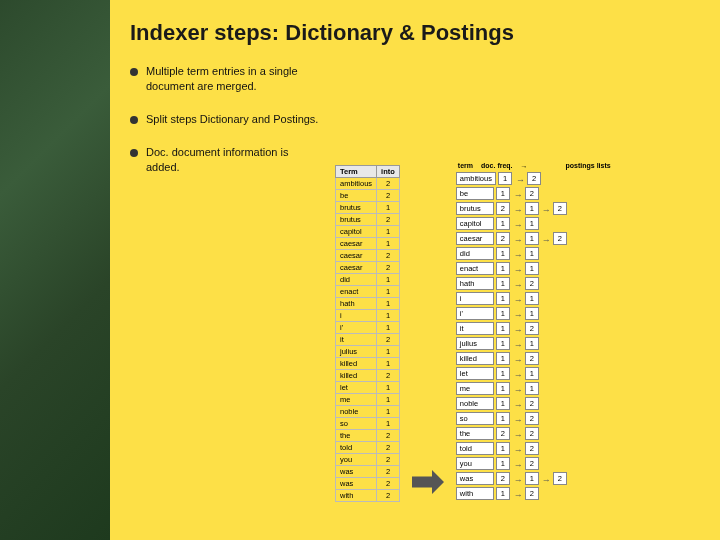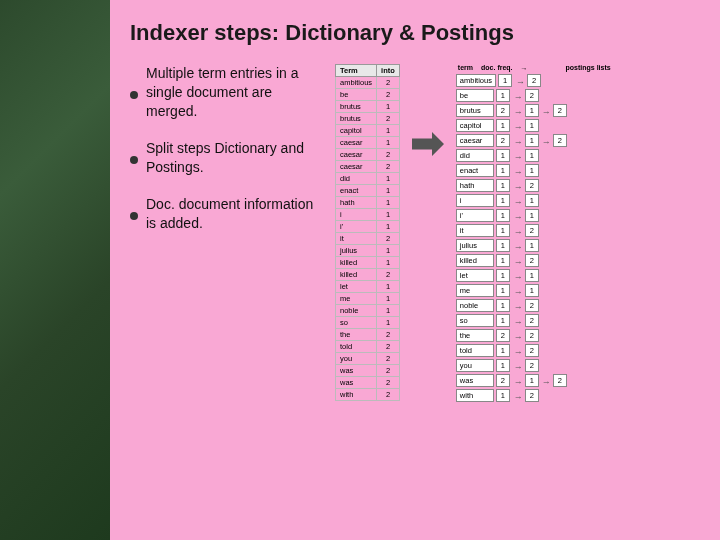--- a/index.html
+++ b/index.html
@@ -31,21 +31,21 @@
       background: linear-gradient(135deg, #2d4a2d 0%, #3a5c3a 30%, #2a4428 60%, #1e3a1e 100%);
       z-index: 0;
     }
 
     .main-content {
       position: absolute;
       left: 110px;
       top: 0;
       right: 0;
       bottom: 0;
-      background: #f9a8d4;
+      background: #fde047;
       padding: 20px 15px 2px 20px;
       z-index: 1;
     }
 
     .title {
       font-size: 22px;
       font-weight: bold;
       color: #1a1a1a;
       margin-bottom: 18px;
       line-height: 1.2;
@@ -58,41 +58,41 @@
       height: calc(100% - 80px);
     }
 
     .bullet-points {
       width: 195px;
       flex-shrink: 0;
     }
 
     .bullet-item {
       display: flex;
-      align-items: center;
+      align-items: flex-start;
       margin-bottom: 18px;
-      font-size: 14px;
+      font-size: 11px;
       line-height: 1.35;
       color: #111;
     }
 
     .bullet-dot {
       width: 8px;
       height: 8px;
       background: #333;
       border-radius: 50%;
       margin-top: 4px;
       margin-right: 8px;
       flex-shrink: 0;
     }
 
     .tables-area {
       display: flex;
       flex-direction: row;
-      align-items: flex-start;
+      align-items: flex-end;
       gap: 8px;
       flex: 1;
     }
 
     
     .dict-table {
       font-size: 8px;
       border-collapse: collapse;
       flex-shrink: 0;
     }

